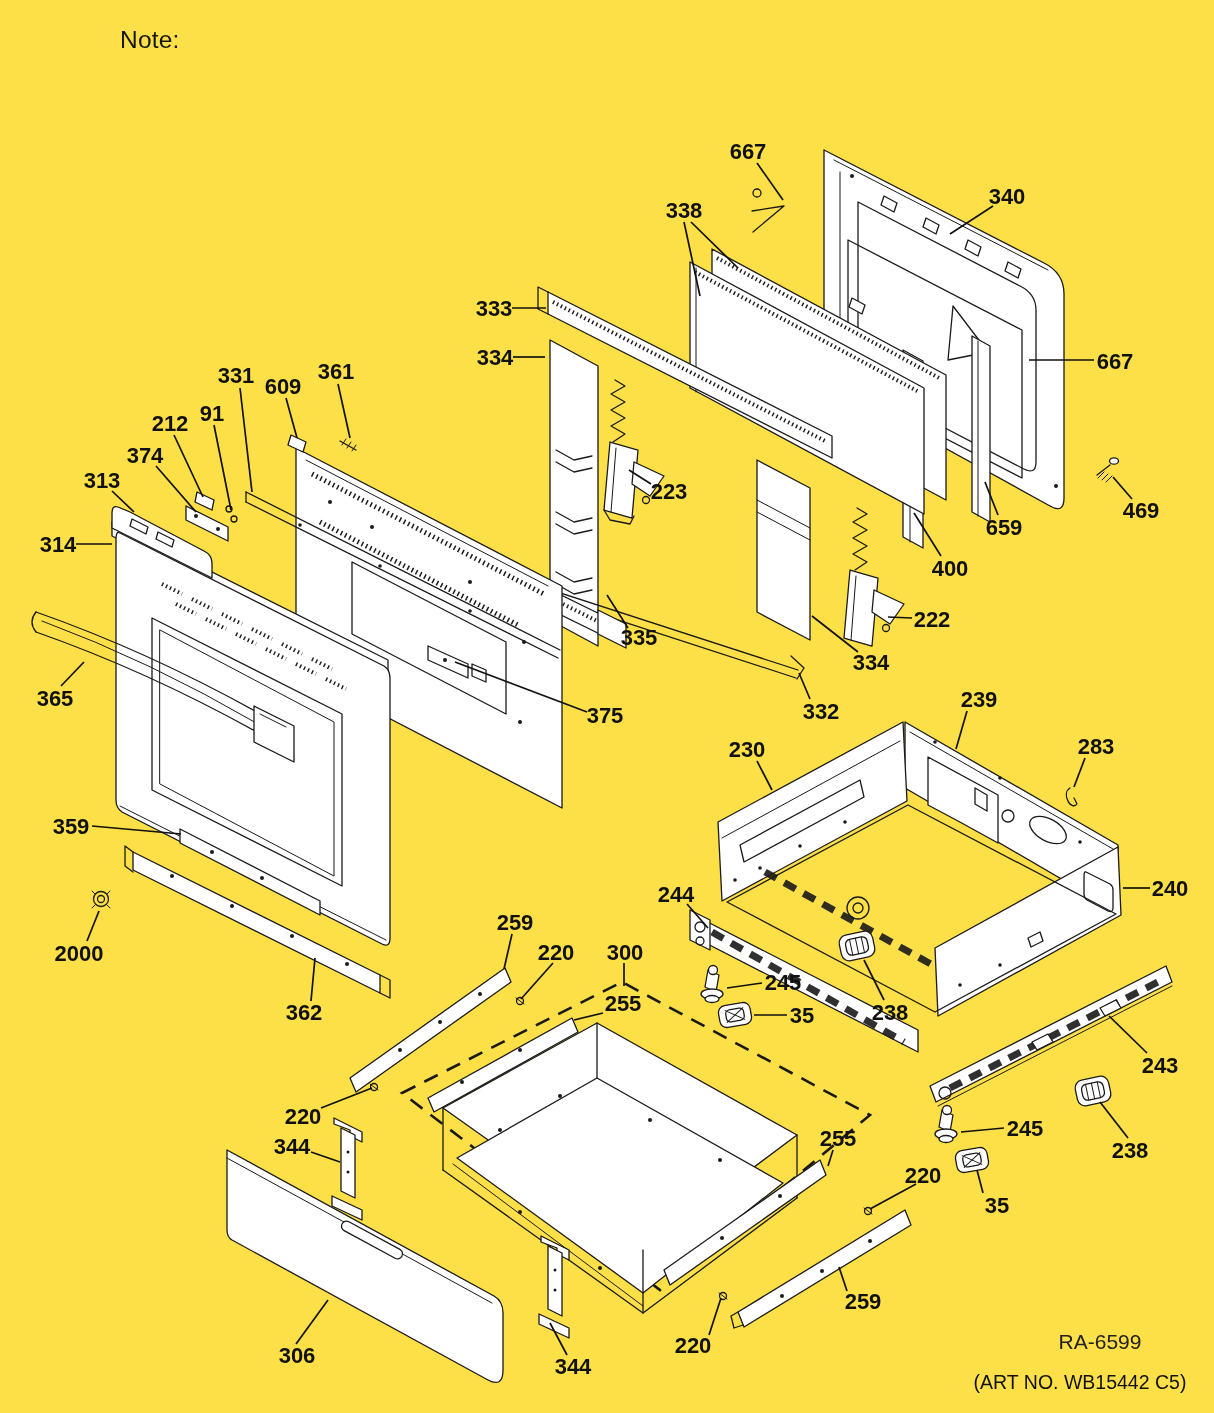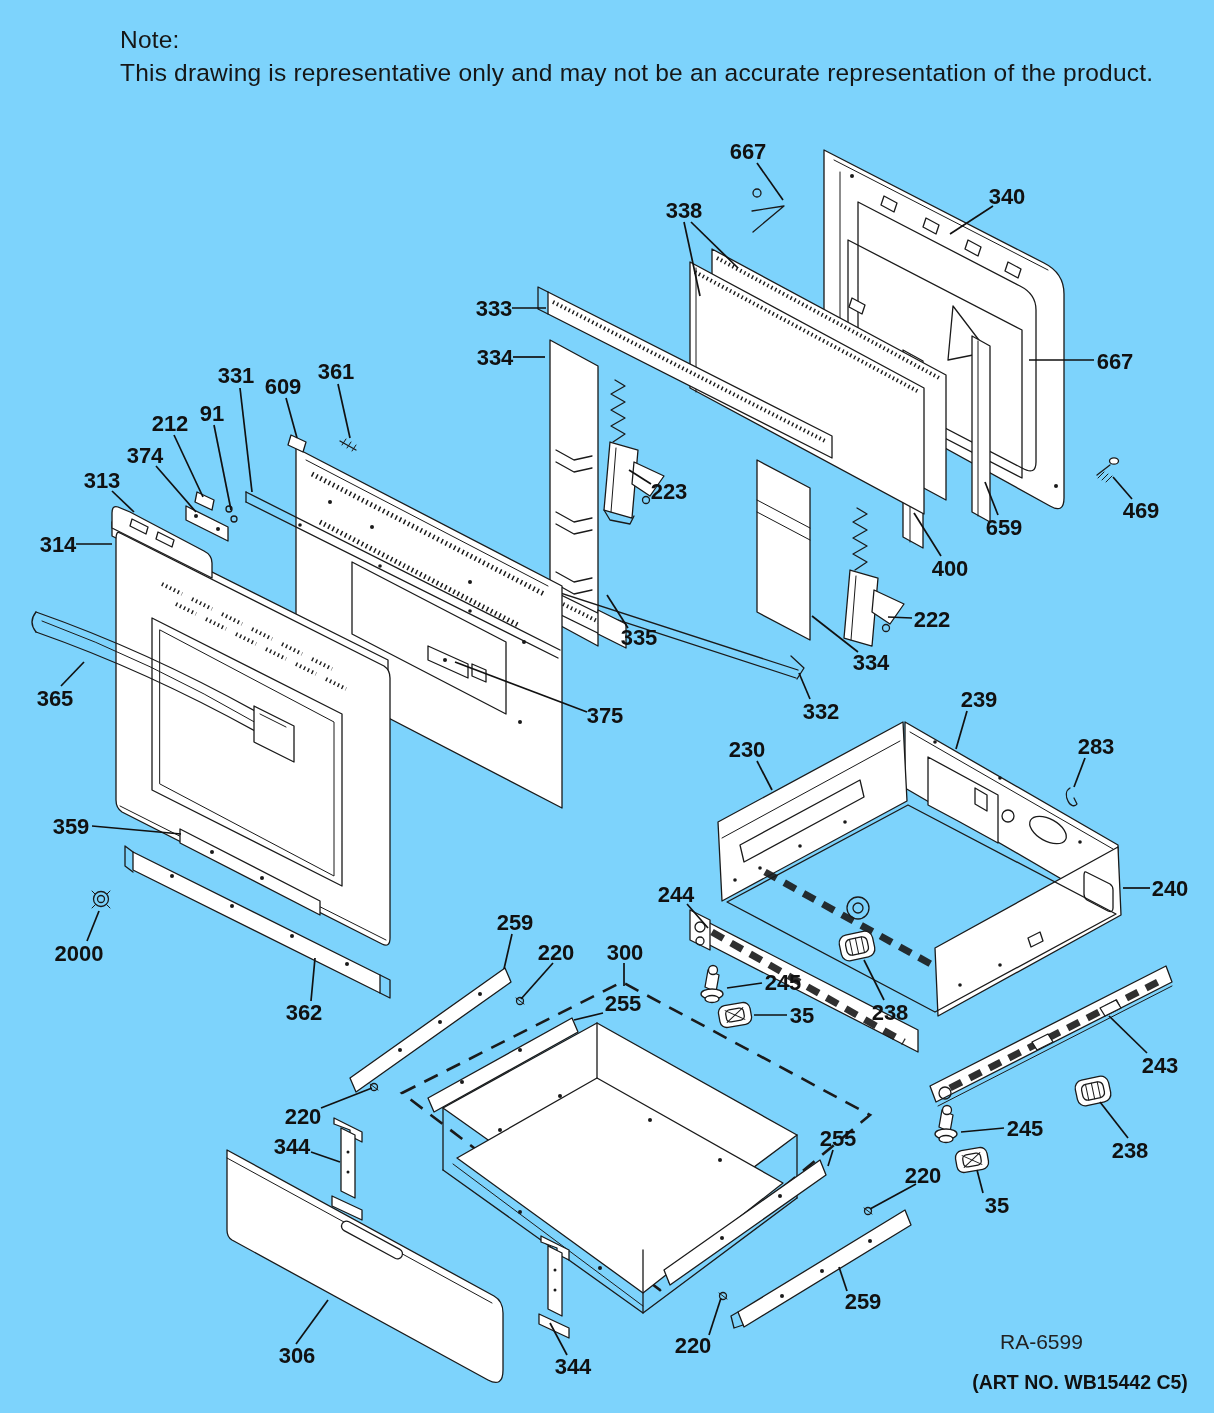--- a/index.html
+++ b/index.html
@@ -1,44 +1,43 @@
 <!DOCTYPE html>
 <html><head>
 <meta charset="utf-8">
 <style>
   html,body{margin:0;padding:0;background:#fff;}
-  .stage{position:relative;width:1214px;height:1413px;background:#7dd3fc;overflow:hidden;
+  .stage{position:relative;width:1214px;height:1413px;background:#fde047;overflow:hidden;
          font-family:"Liberation Sans",sans-serif;color:#141414;}
   .note{position:absolute;left:120px;top:24px;font-size:24.5px;line-height:32.5px;
         letter-spacing:.2px;color:#161616;}
-  .ref-ra{position:absolute;left:1000px;top:1330px;width:200px;text-align:left;
+  .ref-ra{position:absolute;left:1000px;top:1330px;width:200px;text-align:center;
         font-size:21px;color:#222;}
   .ref-art{position:absolute;left:946px;top:1371px;width:268px;text-align:center;
-        font-size:19.5px;font-weight:700;color:#111;}
+        font-size:19.5px;font-weight:400;color:#111;}
   svg.art{position:absolute;left:0;top:0;}
   
   .p{fill:#fff;stroke:#1a1a1a;stroke-width:1.3;stroke-linejoin:round;}
   .l{fill:none;stroke:#1a1a1a;stroke-width:1.3;stroke-linejoin:round;stroke-linecap:round;}
   .thin{stroke-width:1;}
   .hatch{fill:none;stroke:#1a1a1a;stroke-width:5;stroke-dasharray:1.5 3.2;}
   .hatch4{fill:none;stroke:#1a1a1a;stroke-width:4;stroke-dasharray:1.4 3;}
   .ladder{fill:none;stroke:#1a1a1a;stroke-width:7;stroke-dasharray:13 9;opacity:.9;}
   .dash{fill:none;stroke:#1a1a1a;stroke-width:2.6;stroke-dasharray:15 10;}
   .dot{fill:#1a1a1a;stroke:none;}
   .callout{font:700 22px "Liberation Sans",sans-serif;fill:#111;}
   .leader{stroke:#111;stroke-width:1.7;fill:none;}
 </style>
 </head>
 <body>
 
 <div class="stage">
 
   <div class="note">
     <div>Note:</div>
-    <div>This drawing is representative only and may not be an accurate representation of the product.</div>
   </div>
 
   <svg class="art" width="1214" height="1413" viewBox="0 0 1214 1413">
 
     <g>
       <path class="p" d="M824,150 L1044,263 Q1064,273 1064,294 L1064,498 Q1064,514 1050,506 L836,388 Q824,382 824,372 Z"></path>
       <path class="l thin" d="M834,160 L1048,270"></path>
       <path class="l thin" d="M840,172 L840,368"></path>
       <path class="p" d="M858,202 L1020,286 Q1036,294 1036,310 L1036,462 Q1036,476 1022,468 L872,390 Q858,383 858,370 Z"></path>
       <path class="p" d="M884,196 l13,7 l-3,9 l-13,-7 z"></path>

